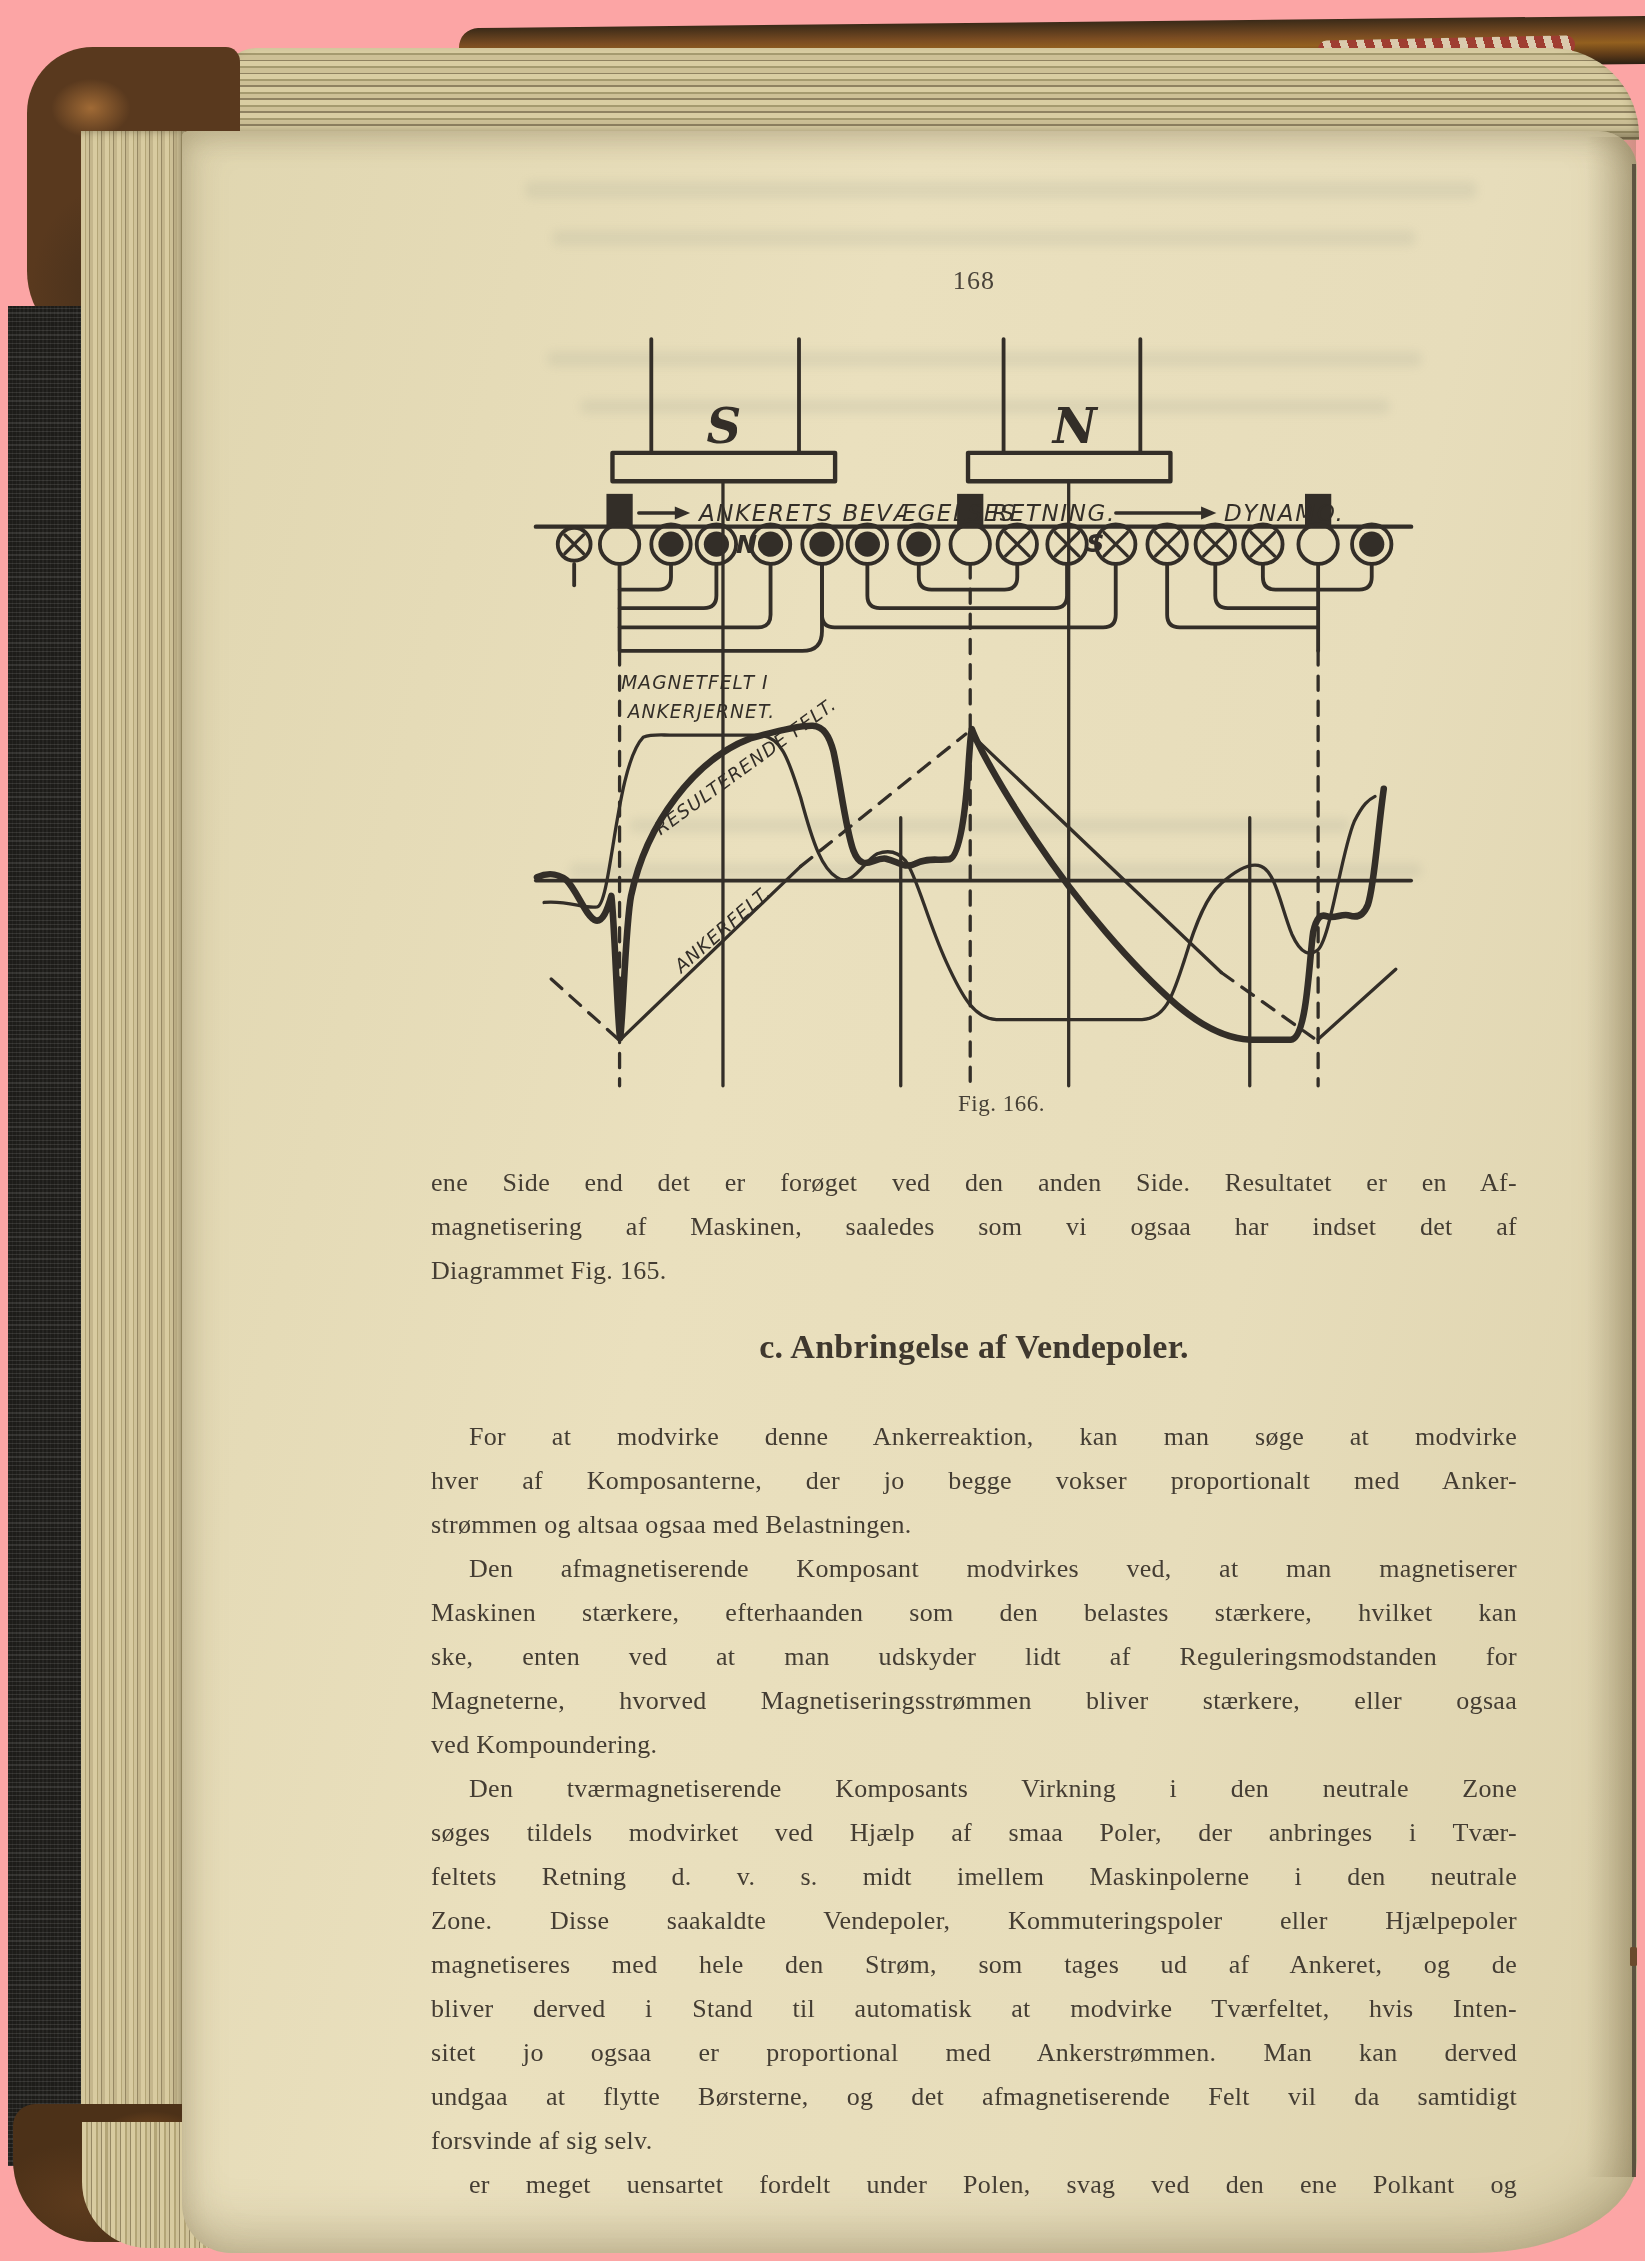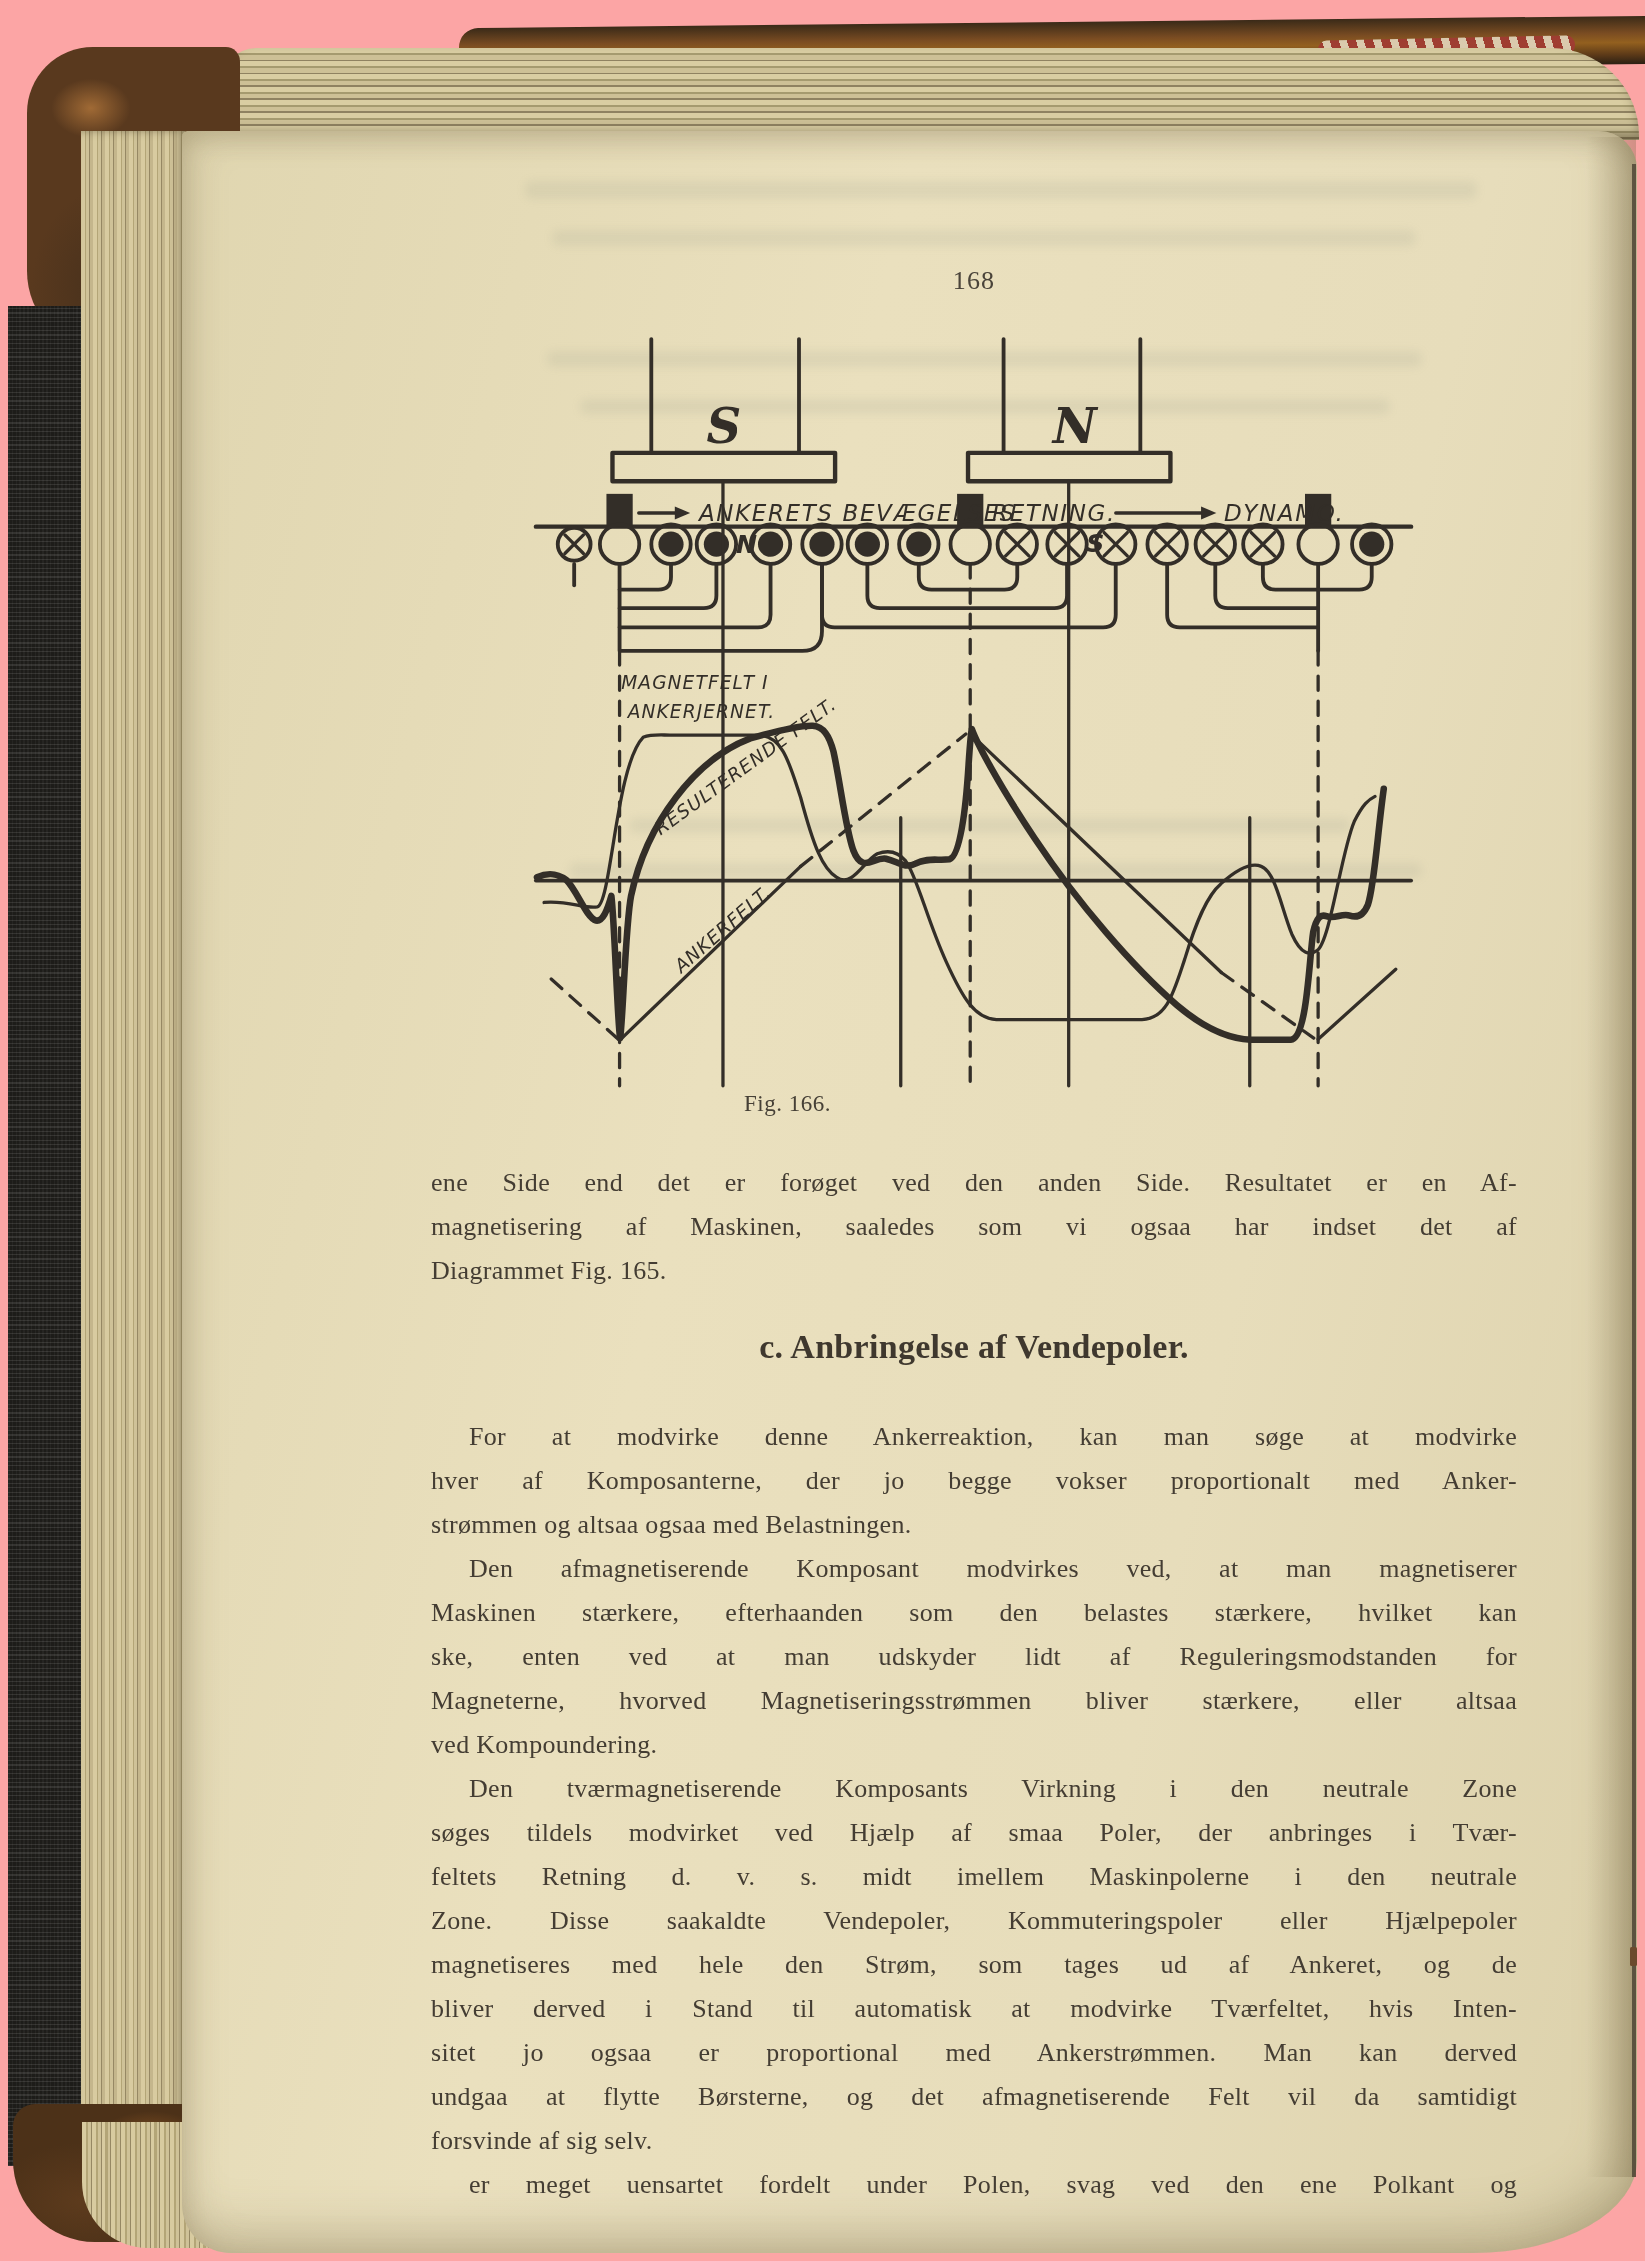--- a/index.html
+++ b/index.html
@@ -46,21 +46,21 @@
   .gutter-line{position:absolute;left:1632px;top:164px;width:3.8px;height:2013px;background:#433b2d;opacity:.75;filter:blur(0.5px);}
   .speck{position:absolute;left:1630px;top:1947px;width:6.6px;height:18.6px;background:#6b4a2c;border-radius:1.6px;}
 
   .ghost{position:absolute;background:rgba(128,138,126,.12);filter:blur(4.4px);border-radius:7.7px;}
 
   .page-number{position:absolute;left:431px;top:266px;width:1086px;text-align:center;
     font-size:26px;color:#4a443a;letter-spacing:1.1px;}
 
   
   .figure-svg{position:absolute;left:514px;top:328px;}
-  .fig-caption{position:absolute;left:744px;top:1091px;width:459px;
+  .fig-caption{position:absolute;left:772px;top:1091px;width:459px;text-align:center;
     font-size:23px;color:#464036;letter-spacing:0.5px;}
 
   .ink{stroke:#332e28;fill:none;stroke-linecap:round;stroke-linejoin:round;}
   .w6{stroke-width:6;} .w7{stroke-width:7;} .w8{stroke-width:8;} .w12{stroke-width:12;}
   .dash{stroke-dasharray:26 20;}
   .cond{stroke:#332e28;stroke-width:7;fill:none;}
   .cond-dot{fill:#332e28;stroke:none;}
   .cond-x{stroke:#332e28;stroke-width:6;stroke-linecap:round;}
   .brush{fill:#332e28;stroke:none;}
   .hand{font-family:"DejaVu Sans","Liberation Sans",sans-serif;font-style:italic;fill:#332e28;}
@@ -236,21 +236,21 @@
       <div class="heading">c.  Anbringelse af Vendepoler.</div>
       <div class="para indent">
         <div class="line">For at modvirke denne Ankerreaktion, kan man søge at modvirke</div>
         <div class="line">hver af Komposanterne, der jo begge vokser proportionalt med Anker-</div>
         <div class="line no-just">strømmen og altsaa ogsaa med Belastningen.</div>
       </div>
       <div class="para indent">
         <div class="line">Den afmagnetiserende Komposant modvirkes ved, at man magnetiserer</div>
         <div class="line">Maskinen stærkere, efterhaanden som den belastes stærkere, hvilket kan</div>
         <div class="line">ske, enten ved at man udskyder lidt af Reguleringsmodstanden for</div>
-        <div class="line">Magneterne, hvorved Magnetiseringsstrømmen bliver stærkere, eller altsaa</div>
+        <div class="line">Magneterne, hvorved Magnetiseringsstrømmen bliver stærkere, eller ogsaa</div>
         <div class="line no-just">ved Kompoundering.</div>
       </div>
       <div class="para indent">
         <div class="line">Den tværmagnetiserende Komposants Virkning i den neutrale Zone</div>
         <div class="line">søges tildels modvirket ved Hjælp af smaa Poler, der anbringes i Tvær-</div>
         <div class="line">feltets Retning d. v. s. midt imellem Maskinpolerne i den neutrale</div>
         <div class="line">Zone.  Disse saakaldte Vendepoler, Kommuteringspoler eller Hjælpepoler</div>
         <div class="line">magnetiseres med hele den Strøm, som tages ud af Ankeret, og de</div>
         <div class="line">bliver derved i Stand til automatisk at modvirke Tværfeltet, hvis Inten-</div>
         <div class="line">sitet jo ogsaa er proportional med Ankerstrømmen.  Man kan derved</div>

